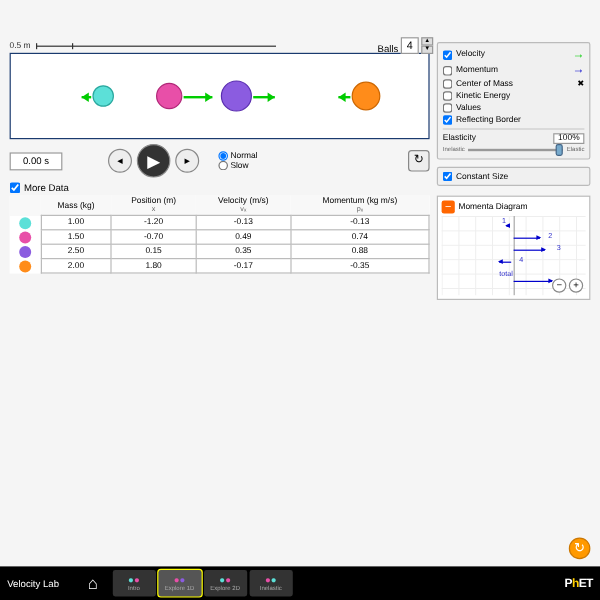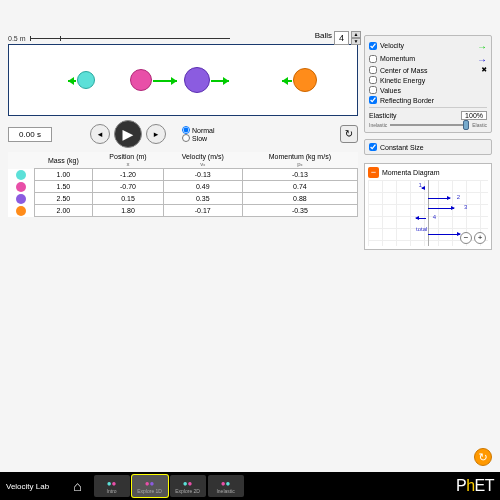--- a/index.html
+++ b/index.html
@@ -13,21 +13,21 @@
 .ruler-line:before{left:0}.ruler-line:after{left:30px}
 .arena{border:1.5px solid #1a3a6e;background:#fff;height:72px;position:relative;margin-bottom:4px}
 .ball{position:absolute;top:50%;transform:translate(-50%,-50%);border-radius:50%;display:flex;align-items:center;justify-content:center;font-size:7px;font-weight:bold}
 .b1{width:18px;height:18px;background:#5ce0d8;border:1px solid #2aa89f;left:22%}
 .b2{width:22px;height:22px;background:#e84fa8;border:1px solid #b02878;left:38%}
 .b3{width:26px;height:26px;background:#8b5ce0;border:1px solid #5a2eb0;left:54%}
 .b4{width:24px;height:24px;background:#ff8c1a;border:1px solid #cc6600;left:85%}
 .vec{position:absolute;top:50%;height:2px;background:#0c0}
 .vec:after{content:"";position:absolute;right:-4px;top:-3px;border:4px solid transparent;border-left:6px solid #0c0}
 .vec.neg:after{left:-4px;right:auto;border:4px solid transparent;border-right:6px solid #0c0}
-.balls-ctrl{position:absolute;right:-4px;top:-14px;display:flex;align-items:flex-start;gap:2px;font-size:8px}
+.balls-ctrl{position:absolute;right:-4px;top:-14px;display:flex;align-items:flex-end;gap:2px;font-size:8px}
 .balls-box{border:1px solid #999;background:#fff;padding:1px 4px;font-size:9px}
 .spinner{display:flex;flex-direction:column}
 .spinner div{width:10px;height:7px;background:#ddd;border:1px solid #999;font-size:5px;text-align:center;line-height:5px}
 .controls{display:flex;align-items:center;gap:8px;margin-bottom:4px}
 .time-box{border:1px solid #999;background:#fff;padding:2px 8px;font-size:8px;width:44px;text-align:center}
 .play-group{display:flex;align-items:center;gap:4px;margin-left:30px}
 .btn-round{width:20px;height:20px;border-radius:50%;border:1px solid #888;background:#eee;display:flex;align-items:center;justify-content:center;font-size:9px}
 .btn-play{width:28px;height:28px;background:#333;color:#fff;font-size:14px}
 .speed{font-size:7px;margin-left:8px}
 .speed label{display:flex;align-items:center;gap:2px}
@@ -64,21 +64,21 @@
 .zoom{position:absolute;bottom:2px;right:2px;display:flex;gap:2px}
 .zoom div{width:12px;height:12px;border:1px solid #888;border-radius:50%;background:#fff;font-size:8px;text-align:center;line-height:10px}
 .reset{position:absolute;right:8px;bottom:34px;width:18px;height:18px;border-radius:50%;background:#f90;border:1px solid #c70;color:#fff;text-align:center;line-height:16px;font-size:11px}
 .navbar{position:absolute;bottom:0;left:0;right:0;height:28px;background:#000;display:flex;align-items:center;padding:0 6px;gap:6px}
 .nav-title{color:#fff;font-size:8px}
 .home{color:#fff;font-size:14px;margin-left:18px}
 .tabs{display:flex;gap:2px;margin-left:6px}
 .tab{width:36px;height:22px;background:#333;border-radius:2px;display:flex;flex-direction:column;align-items:center;justify-content:center;font-size:5px;color:#aaa;position:relative}
 .tab.active{background:#555;box-shadow:0 0 0 1px #ff0}
 .tab-balls{font-size:8px}
-.phet{margin-left:auto;color:#fff;font-size:16px;font-weight:normal;letter-spacing:-0.5px}
+.phet{margin-left:auto;color:#fff;font-size:10px;font-weight:bold;letter-spacing:-0.5px}
 .phet .h{color:#ffcf00}
 </style>
 </head>
 <body>
 
 <div class="main">
 <div class="left">
   <div class="ruler">
     <span>0.5 m</span>
     <div class="ruler-line"></div>
@@ -116,20 +116,24 @@
       <label>
             <input type="radio" checked="" style="">
             <span>Normal</span>
           </label>
       <label>
             <input type="radio" style="">
             <span>Slow</span>
           </label>
     </div>
     <div class="restart">↻</div>
+  </div>
+  <div class="more-data">
+    <input type="checkbox" checked="" style="">
+        <span>More Data</span>
   </div>
   <table>
     <thead>
           <tr>
       <th></th>
       <th><span>Mass (kg)</span></th>
       <th><span>Position (m)</span><br><span class="sub">x</span></th>
       <th><span>Velocity (m/s)</span><br><span class="sub">vₓ</span></th>
       <th><span>Momentum (kg m/s)</span><br><span class="sub">pₓ</span></th>
     </tr>

